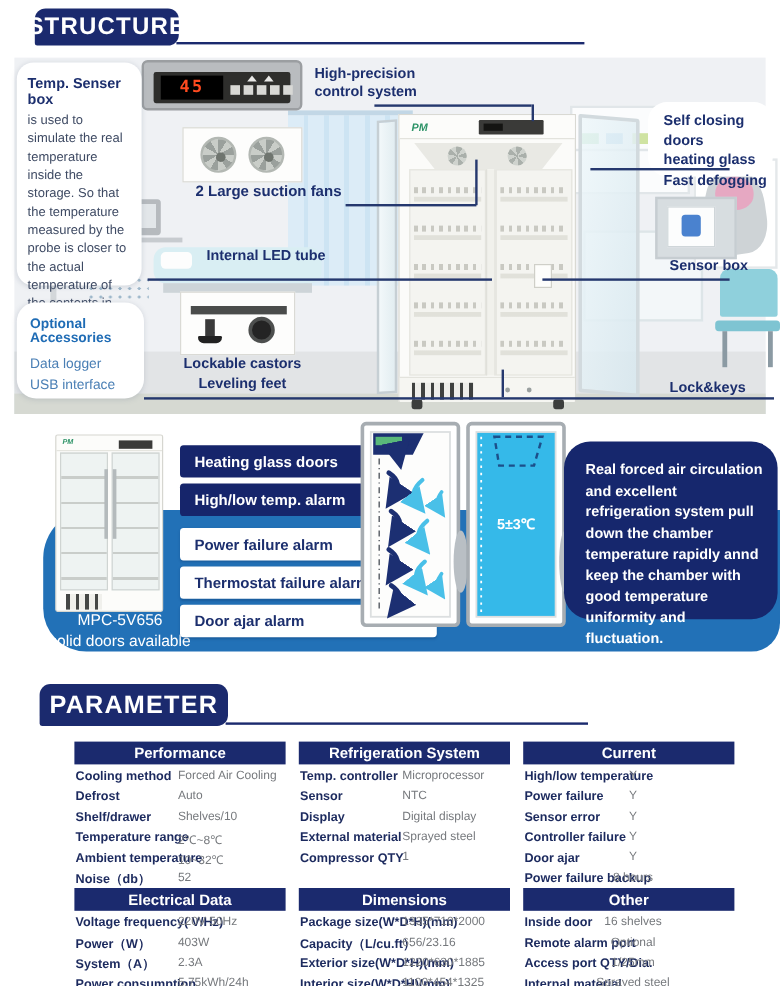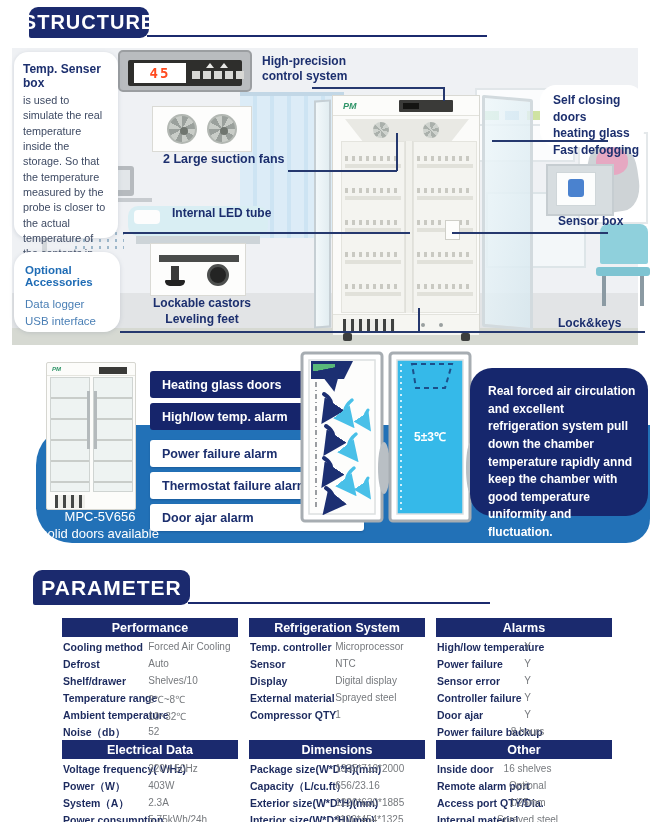--- a/index.html
+++ b/index.html
@@ -55,21 +55,21 @@
   #sensor-inner { left:544px; top:124px; width:40px; height:34px; background:#fcfdfd; border:1px solid #cfd6d9; }
   #sensor-icon { left:556px; top:131px; width:16px; height:18px; background:#4a82cf; border-radius:3px; }
 
   
   #cloud-right { position:absolute; left:540px; top:85px; width:104px; height:62px; background:#fff; border-radius:16px; }
 
   
   #panel-photo { position:absolute; left:118px; top:50px; width:134px; height:42px; background:#b9bcbf;
                  border:2px solid #9b9ea1; border-radius:5px; }
   #panel-dark { position:absolute; left:8px; top:8px; width:114px; height:26px; background:#2e2e2c; border-radius:2px; }
-  #panel-display { position:absolute; left:6px; top:3px; width:52px; height:20px; background:#ffffff;
+  #panel-display { position:absolute; left:6px; top:3px; width:52px; height:20px; background:#000000;
                    color:#ff4a1f; font-family:"DejaVu Sans Mono", monospace; font-weight:bold; font-size:14px;
                    letter-spacing:2px; display:flex; align-items:center; justify-content:center; }
   .panel-btn { position:absolute; top:11px; width:8px; height:8px; background:#d8d8d5; }
   .panel-tri { position:absolute; top:3px; width:0; height:0; border-left:4px solid transparent;
                border-right:4px solid transparent; border-bottom:5px solid #e8e8e6; }
 
   #fans-photo { position:absolute; left:152px; top:106px; width:100px; height:46px; background:#fdfdfc;
                 border:1px solid #dadad5; }
   .fan { position:absolute; top:7px; width:30px; height:30px; border-radius:50%;
          background:repeating-conic-gradient(#9aa09c 0 30deg, #c9cdc8 30deg 60deg); border:2px solid #b3b8b3; }
@@ -431,21 +431,21 @@
         <div class="ptable-row">
           <span class="plabel">External material</span>
           <span class="pvalue">Sprayed steel</span>
         </div>
         <div class="ptable-row">
           <span class="plabel">Compressor QTY</span>
           <span class="pvalue">1</span>
         </div>
       </div>
       <div class="ptable vcenter">
-        <div class="ptable-header">Alarms</div>
+        <div class="ptable-header">Current</div>
         <div class="ptable-row">
           <span class="plabel">High/low temperature</span>
           <span class="pvalue">Y</span>
         </div>
         <div class="ptable-row">
           <span class="plabel">Power failure</span>
           <span class="pvalue">Y</span>
         </div>
         <div class="ptable-row">
           <span class="plabel">Sensor error</span>

